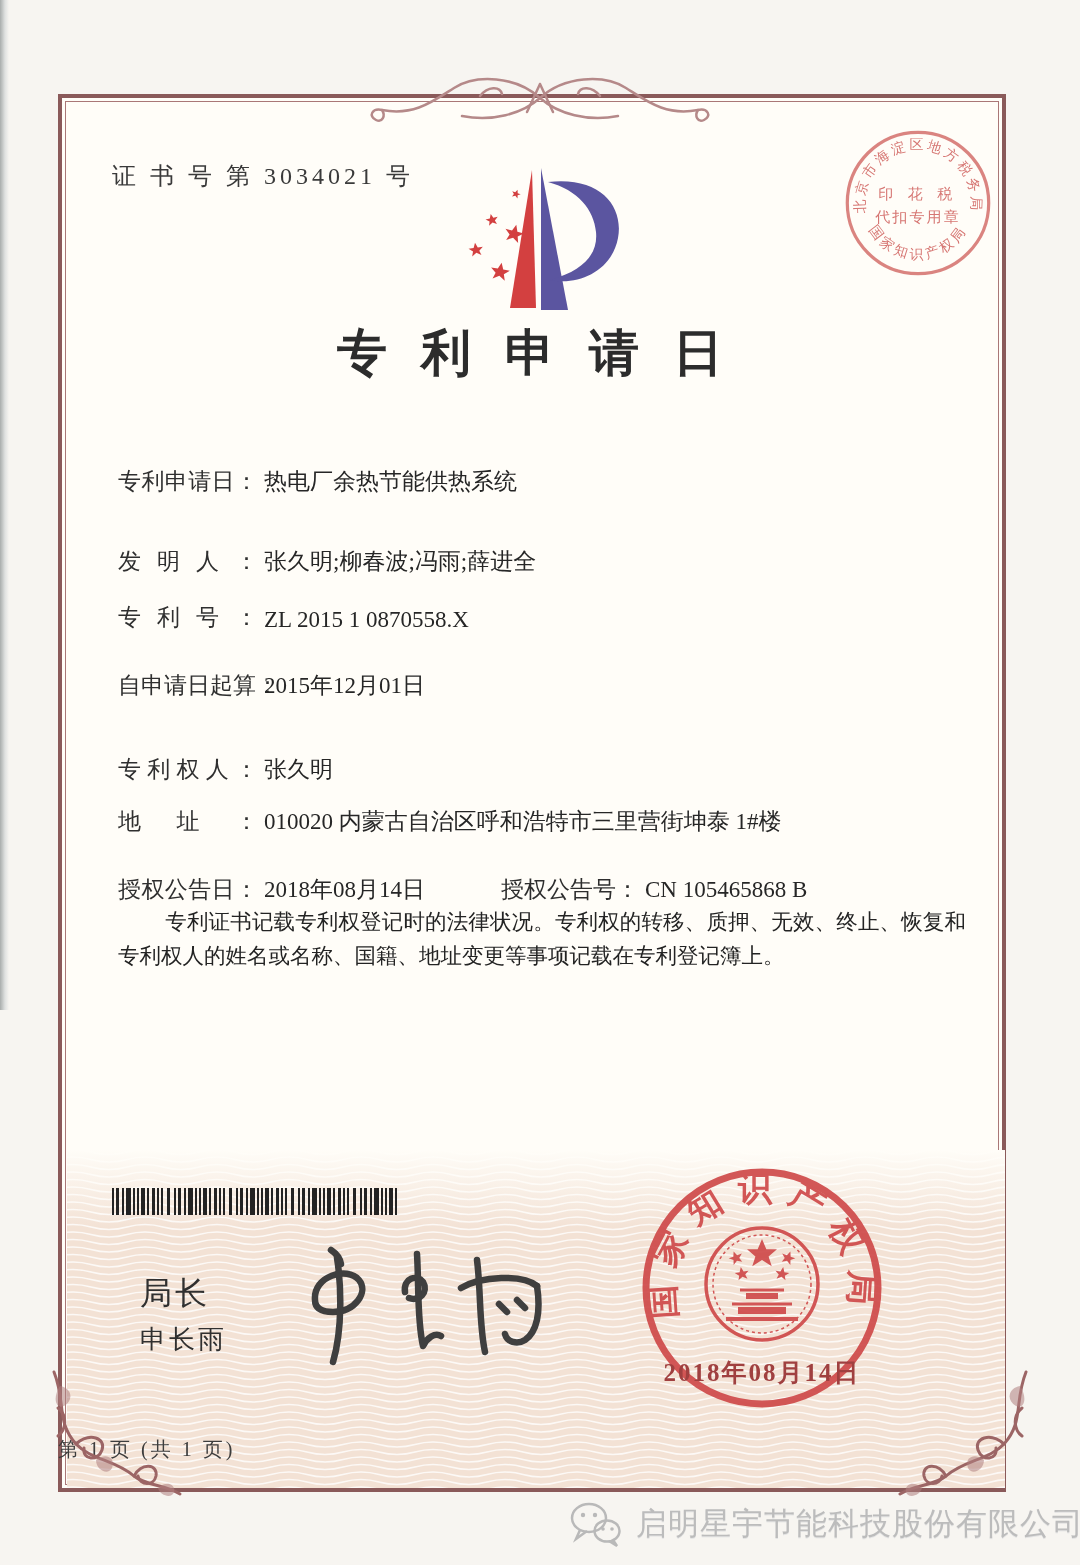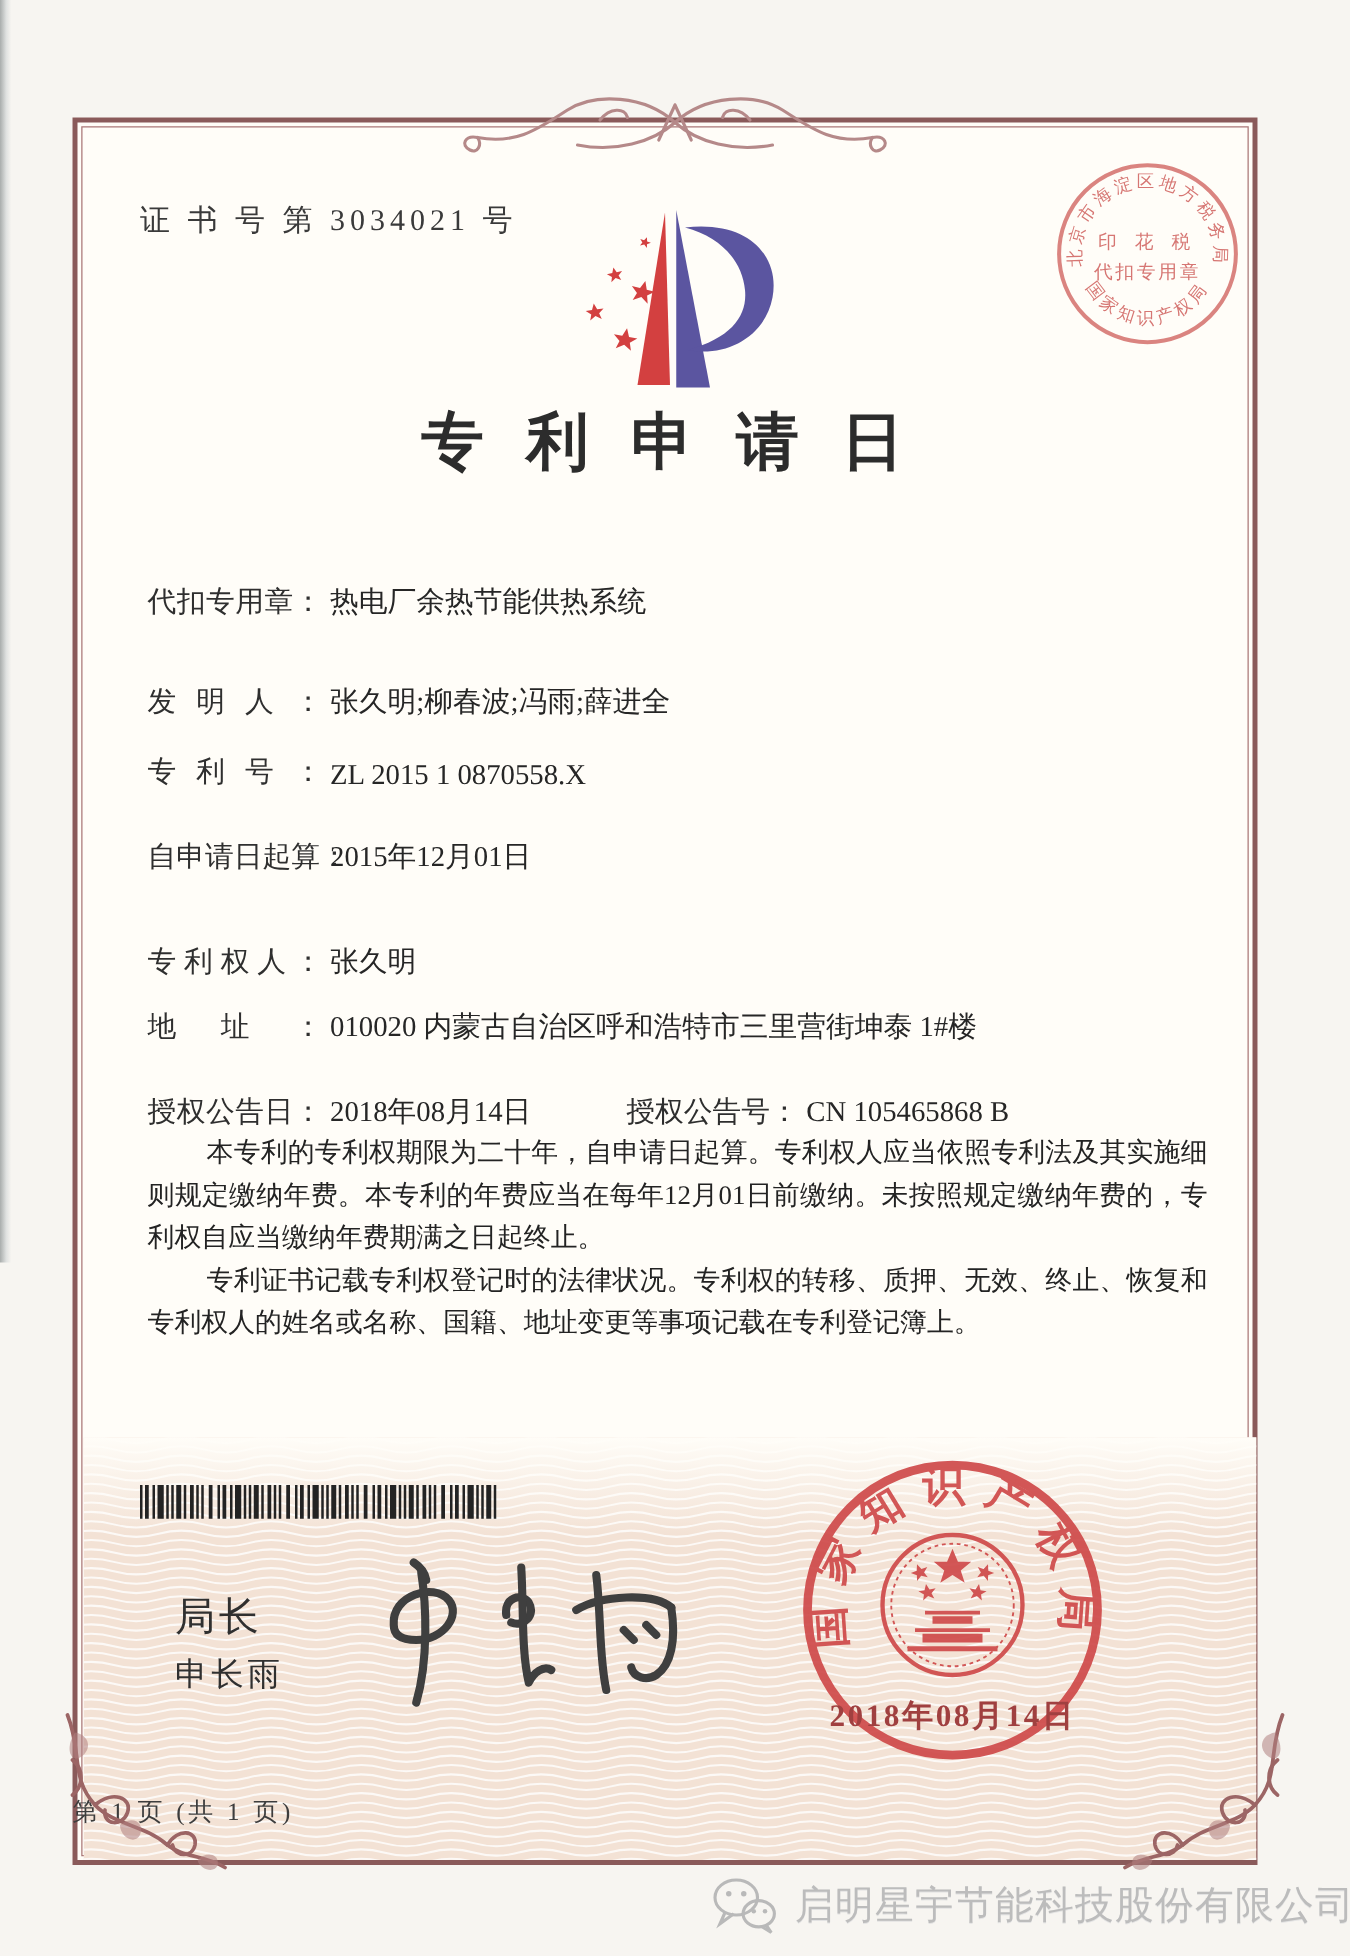--- a/index.html
+++ b/index.html
@@ -76,21 +76,21 @@
   </g>
   <polygon fill="#d34040" points="84,10 62,148 88,148"></polygon>
   <polygon fill="#5b55a0" points="93,8 93,150 120,150"></polygon>
   <path fill="#5b55a0" d="M100,22 C152,16 176,46 170,78 C164,110 132,126 102,120 C138,110 150,92 148,72 C146,50 130,30 100,22 Z"></path>
 </svg>
 
 <div class="abs title">专利申请日</div>
 
 <div class="abs fields">
   <div class="frow" style="top:0">
-    <span class="flabel">代扣专用章：</span><span class="fvalue">热电厂余热节能供热系统</span>
+    <span class="flabel">专利申请日：</span><span class="fvalue">热电厂余热节能供热系统</span>
   </div>
   <div class="frow" style="top:80px">
     <span class="flabel">发明人：</span><span class="fvalue">张久明;柳春波;冯雨;薛进全</span>
   </div>
   <div class="frow" style="top:136px">
     <span class="flabel">专利号：</span><span class="fvalue">ZL 2015 1 0870558.X</span>
   </div>
   <div class="frow" style="top:204px">
     <span class="flabel">自申请日起算：</span><span class="fvalue">2015年12月01日</span>
   </div>
@@ -102,21 +102,20 @@
   </div>
   <div class="frow" style="top:408px">
     <span class="flabel">授权公告日：</span><span class="fvalue">2018年08月14日</span>
     <span class="fpair2">
       <span>授权公告号：</span><span class="fvalue">CN 105465868 B</span>
     </span>
   </div>
 </div>
 
 <div class="abs paras">
-  <p>本专利的专利权期限为二十年，自申请日起算。专利权人应当依照专利法及其实施细则规定缴纳年费。本专利的年费应当在每年12月01日前缴纳。未按照规定缴纳年费的，专利权自应当缴纳年费期满之日起终止。</p>
   <p>专利证书记载专利权登记时的法律状况。专利权的转移、质押、无效、终止、恢复和专利权人的姓名或名称、国籍、地址变更等事项记载在专利登记簿上。</p>
 </div>
 
 <div class="abs wave-zone">
   <svg id="waves" width="938" height="338" stroke="#ffffff" stroke-width="1.6" opacity="0.8" fill="none">
       <path d="M-12 2.0 q 18 -5 36 0 t 36 0 q 18 -5 36 0 t 36 0 q 18 -5 36 0 t 36 0 q 18 -5 36 0 t 36 0 q 18 -5 36 0 t 36 0 q 18 -5 36 0 t 36 0 q 18 -5 36 0 t 36 0 q 18 -5 36 0 t 36 0 q 18 -5 36 0 t 36 0 q 18 -5 36 0 t 36 0 q 18 -5 36 0 t 36 0 q 18 -5 36 0 t 36 0 q 18 -5 36 0 t 36 0 q 18 -5 36 0 t 36 0 q 18 -5 36 0 t 36 0"></path>
       <path d="M-12 9.5 q 18 -5 36 0 t 36 0 q 18 -5 36 0 t 36 0 q 18 -5 36 0 t 36 0 q 18 -5 36 0 t 36 0 q 18 -5 36 0 t 36 0 q 18 -5 36 0 t 36 0 q 18 -5 36 0 t 36 0 q 18 -5 36 0 t 36 0 q 18 -5 36 0 t 36 0 q 18 -5 36 0 t 36 0 q 18 -5 36 0 t 36 0 q 18 -5 36 0 t 36 0 q 18 -5 36 0 t 36 0 q 18 -5 36 0 t 36 0 q 18 -5 36 0 t 36 0"></path>
       <path d="M-12 17.0 q 18 -5 36 0 t 36 0 q 18 -5 36 0 t 36 0 q 18 -5 36 0 t 36 0 q 18 -5 36 0 t 36 0 q 18 -5 36 0 t 36 0 q 18 -5 36 0 t 36 0 q 18 -5 36 0 t 36 0 q 18 -5 36 0 t 36 0 q 18 -5 36 0 t 36 0 q 18 -5 36 0 t 36 0 q 18 -5 36 0 t 36 0 q 18 -5 36 0 t 36 0 q 18 -5 36 0 t 36 0 q 18 -5 36 0 t 36 0 q 18 -5 36 0 t 36 0"></path>
       <path d="M-12 24.5 q 18 -5 36 0 t 36 0 q 18 -5 36 0 t 36 0 q 18 -5 36 0 t 36 0 q 18 -5 36 0 t 36 0 q 18 -5 36 0 t 36 0 q 18 -5 36 0 t 36 0 q 18 -5 36 0 t 36 0 q 18 -5 36 0 t 36 0 q 18 -5 36 0 t 36 0 q 18 -5 36 0 t 36 0 q 18 -5 36 0 t 36 0 q 18 -5 36 0 t 36 0 q 18 -5 36 0 t 36 0 q 18 -5 36 0 t 36 0 q 18 -5 36 0 t 36 0"></path>
       <path d="M-12 32.0 q 18 -5 36 0 t 36 0 q 18 -5 36 0 t 36 0 q 18 -5 36 0 t 36 0 q 18 -5 36 0 t 36 0 q 18 -5 36 0 t 36 0 q 18 -5 36 0 t 36 0 q 18 -5 36 0 t 36 0 q 18 -5 36 0 t 36 0 q 18 -5 36 0 t 36 0 q 18 -5 36 0 t 36 0 q 18 -5 36 0 t 36 0 q 18 -5 36 0 t 36 0 q 18 -5 36 0 t 36 0 q 18 -5 36 0 t 36 0 q 18 -5 36 0 t 36 0"></path>

